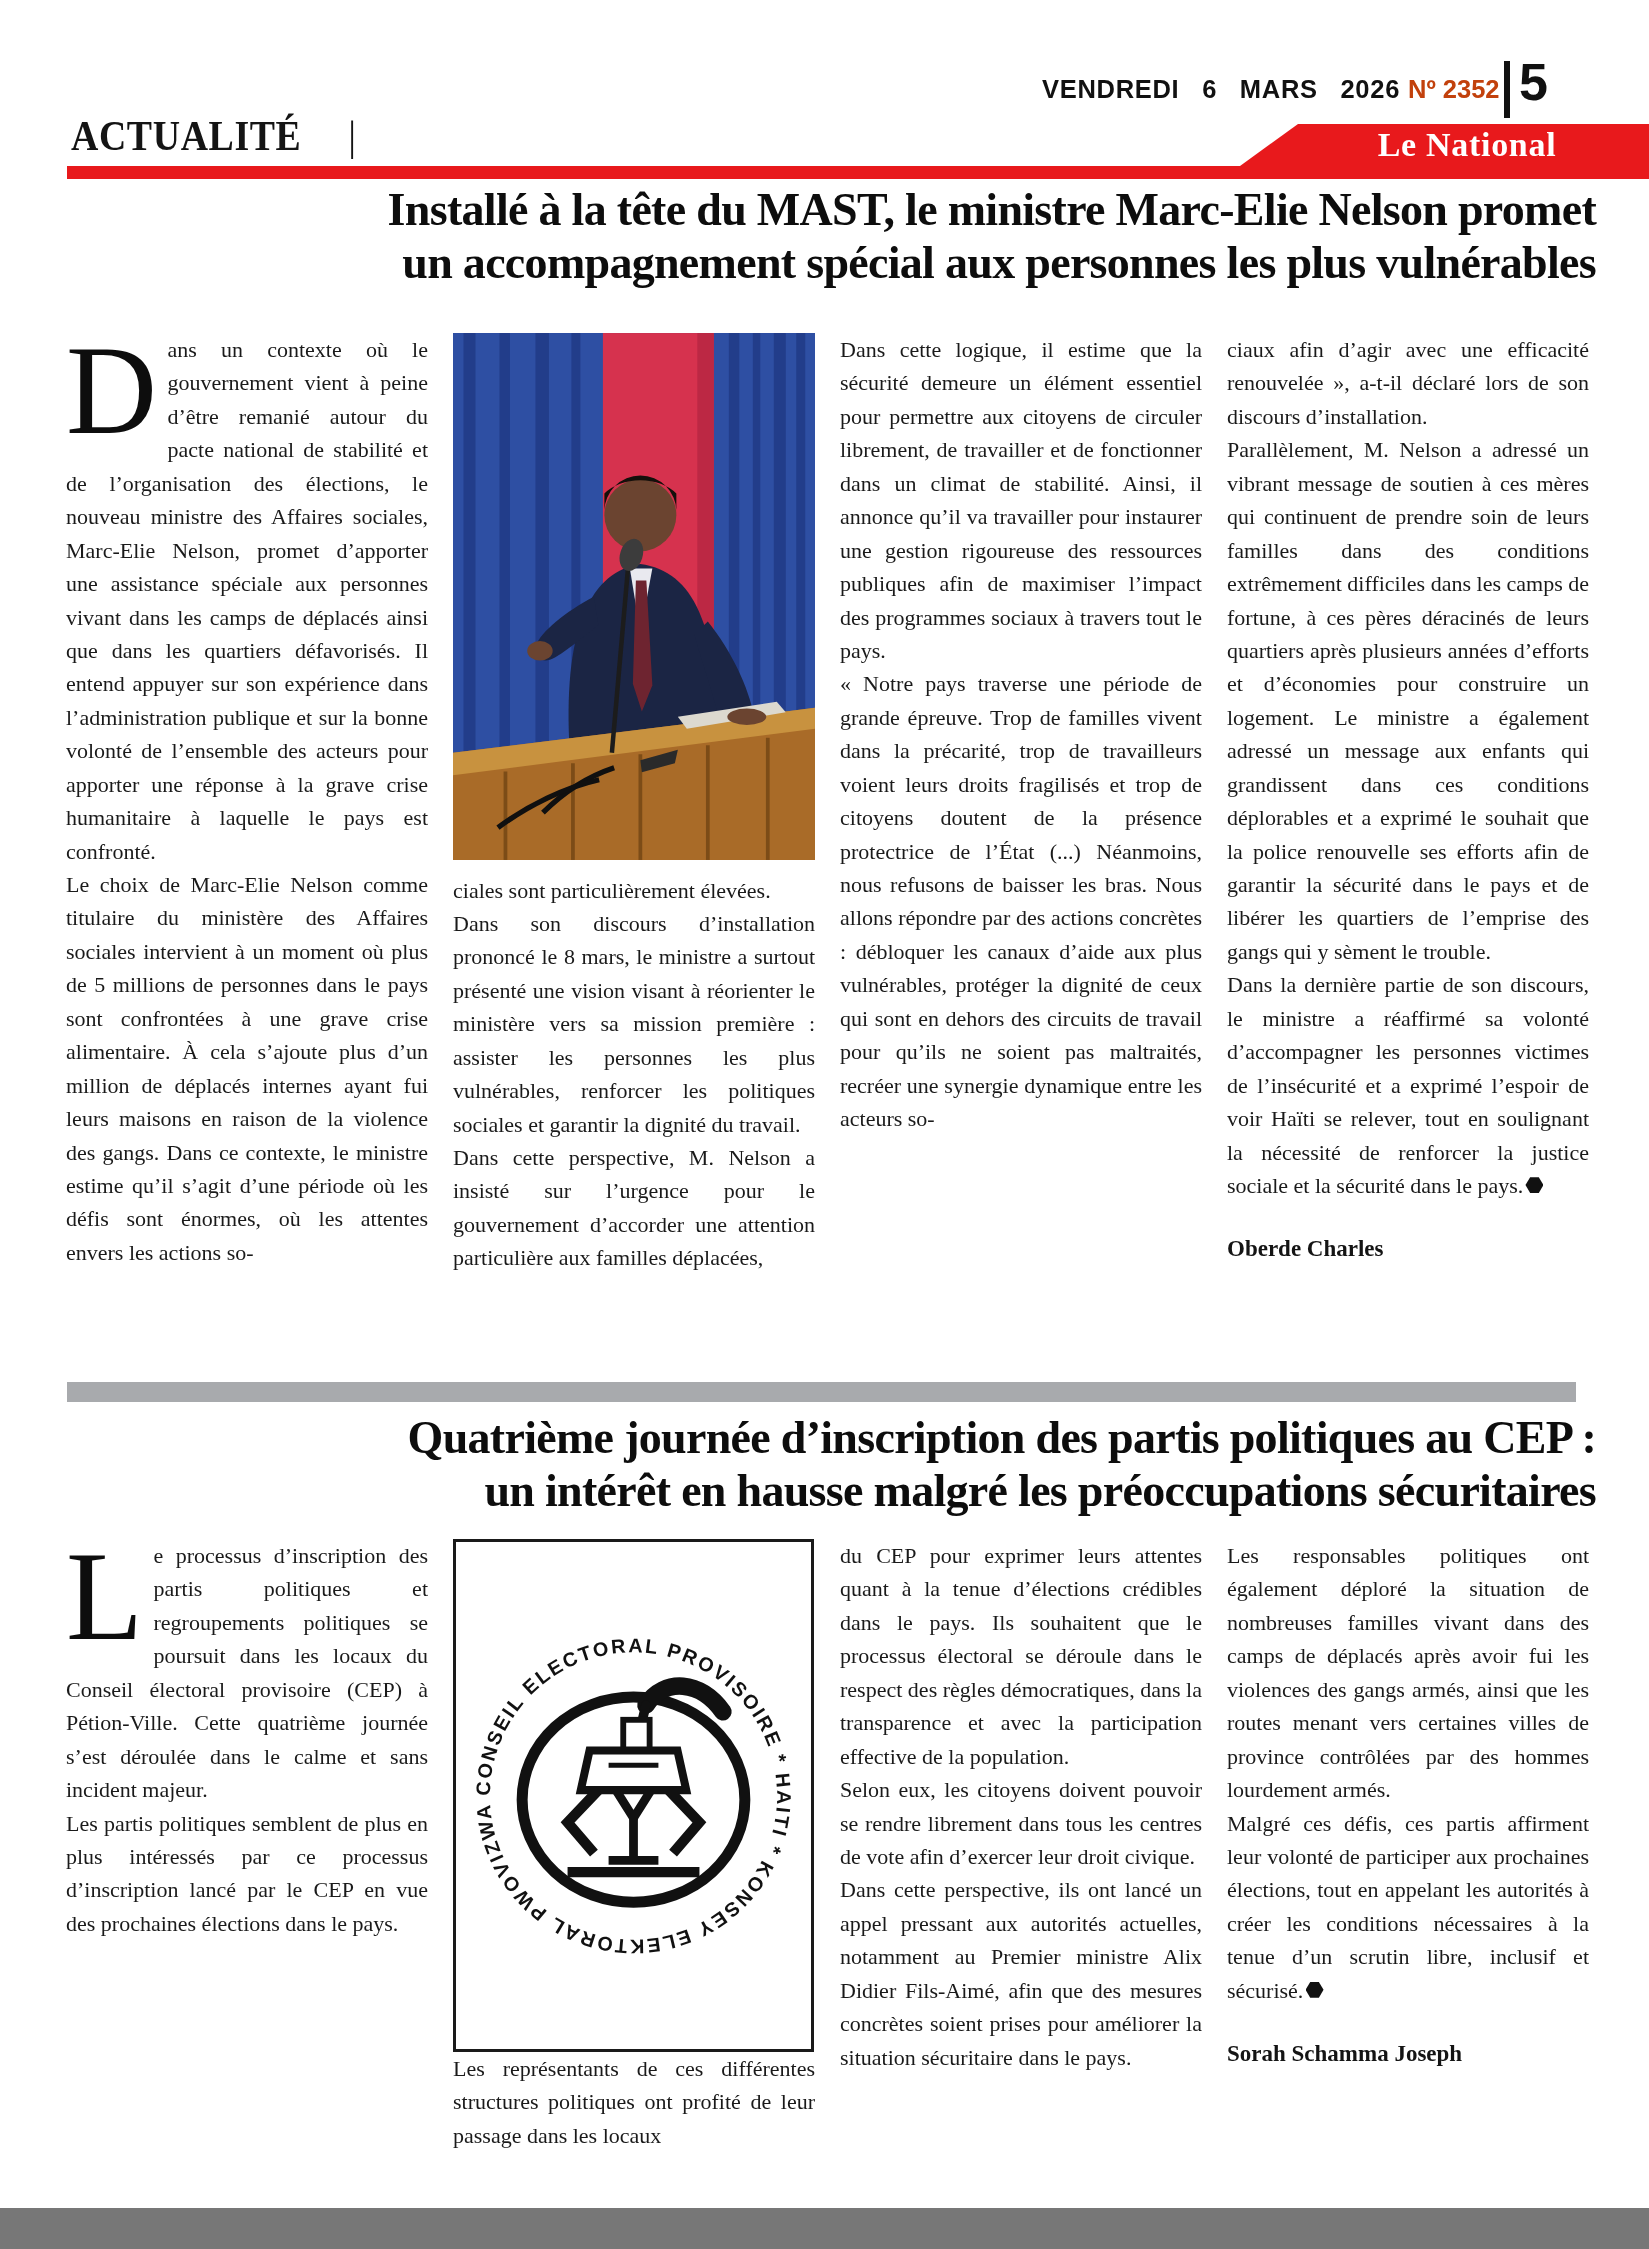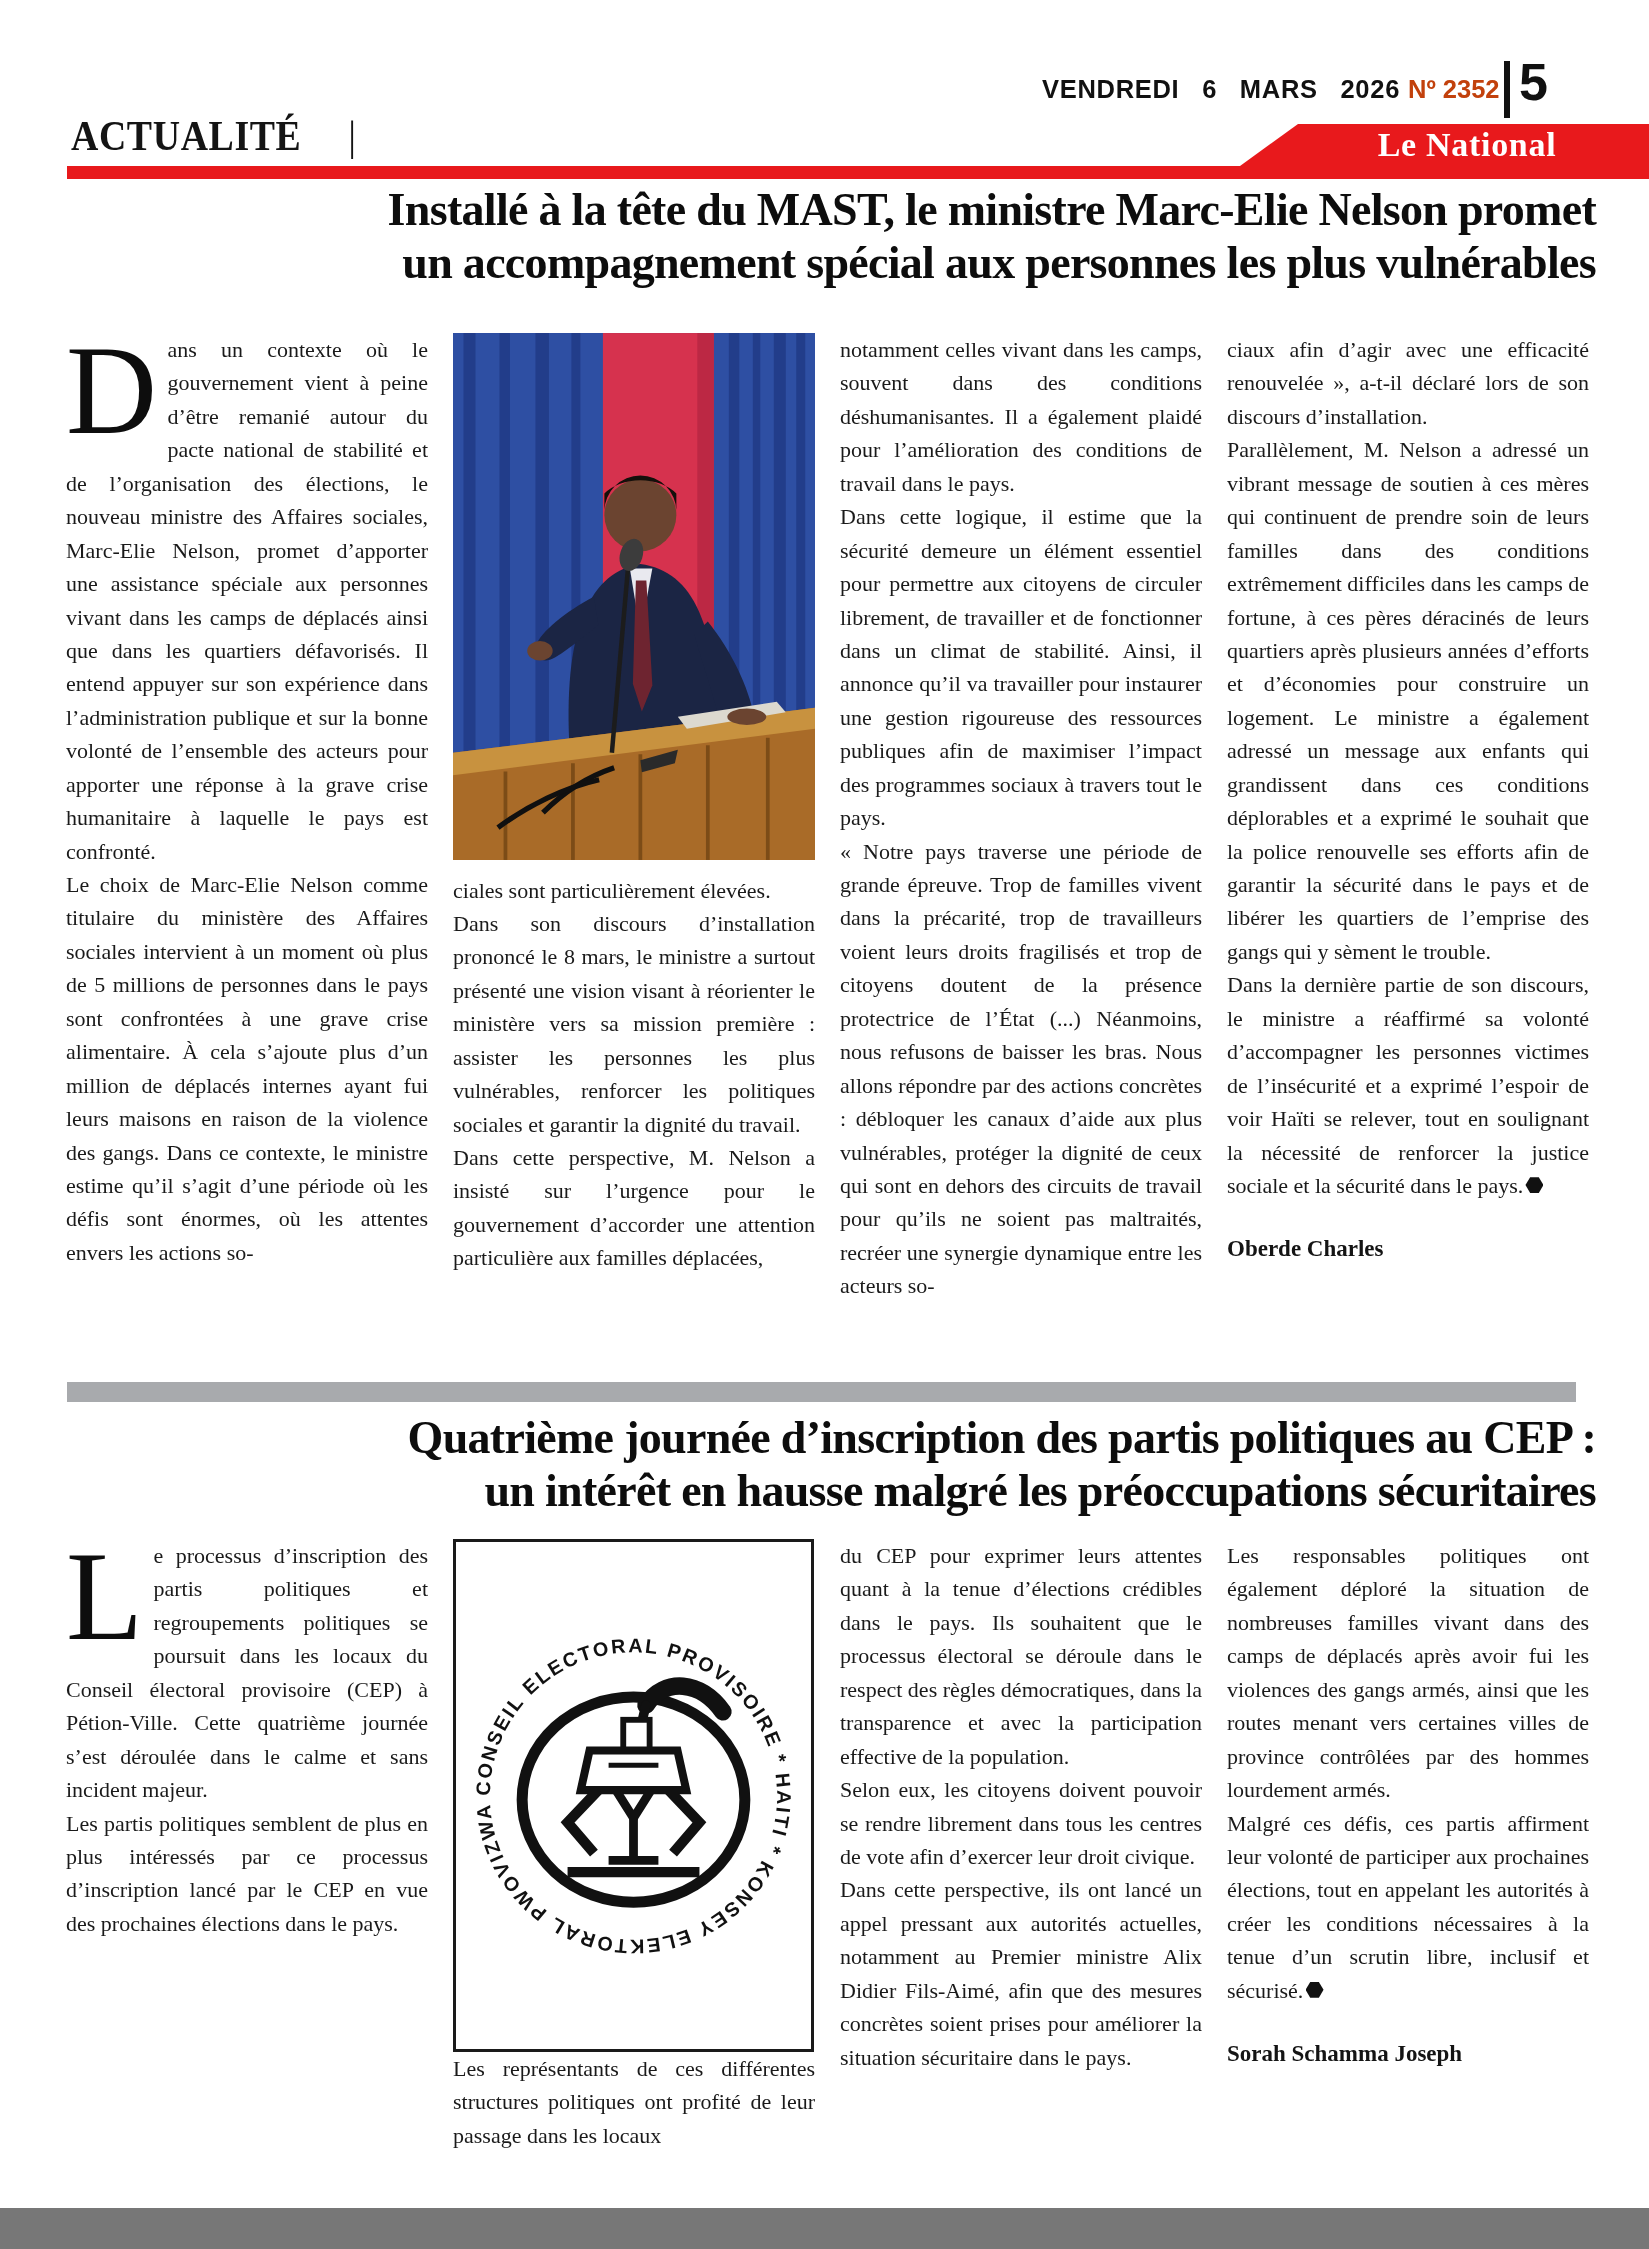--- a/index.html
+++ b/index.html
@@ -122,21 +122,20 @@
           <path d="M60,660 C100,630 150,606 195,596" stroke="#101010" stroke-width="7" fill="none"></path>
           <path d="M250,570 L300,556 L296,574 L252,586 Z" fill="#2a2a2a"></path>
         </svg>
       </div>
       <p class="body">ciales sont particulièrement élevées.</p>
       <p class="body">Dans son discours d’installation prononcé le 8 mars, le ministre a surtout présenté une vision visant à réorienter le ministère vers sa mission première : assister les personnes les plus vulnérables, renforcer les politiques sociales et garantir la dignité du travail.</p>
       <p class="body">Dans cette perspective, M. Nelson a insisté sur l’urgence pour le gouvernement d’accorder une attention particulière aux familles déplacées,</p>
     </div>
 
     <div class="col">
-      <p class="body">notamment celles vivant dans les camps, souvent dans des conditions déshumanisantes. Il a également plaidé pour l’amélioration des conditions de travail dans le pays.</p>
       <p class="body">Dans cette logique, il estime que la sécurité demeure un élément essentiel pour permettre aux citoyens de circuler librement, de travailler et de fonctionner dans un climat de stabilité. Ainsi, il annonce qu’il va travailler pour instaurer une gestion rigoureuse des ressources publiques afin de maximiser l’impact des programmes sociaux à travers tout le pays.</p>
       <p class="body">« Notre pays traverse une période de grande épreuve. Trop de familles vivent dans la précarité, trop de travailleurs voient leurs droits fragilisés et trop de citoyens doutent de la présence protectrice de l’État (...) Néanmoins, nous refusons de baisser les bras. Nous allons répondre par des actions concrètes : débloquer les canaux d’aide aux plus vulnérables, protéger la dignité de ceux qui sont en dehors des circuits de travail pour qu’ils ne soient pas maltraités, recréer une synergie dynamique entre les acteurs so-</p>
     </div>
 
     <div class="col">
       <p class="body">ciaux afin d’agir avec une efficacité renouvelée », a-t-il déclaré lors de son discours d’installation.</p>
       <p class="body">Parallèlement, M. Nelson a adressé un vibrant message de soutien à ces mères qui continuent de prendre soin de leurs familles dans des conditions extrêmement difficiles dans les camps de fortune, à ces pères déracinés de leurs quartiers après plusieurs années d’efforts et d’économies pour construire un logement. Le ministre a également adressé un message aux enfants qui grandissent dans ces conditions déplorables et a exprimé le souhait que la police renouvelle ses efforts afin de garantir la sécurité dans le pays et de libérer les quartiers de l’emprise des gangs qui y sèment le trouble.</p>
       <p class="body"><span>Dans la dernière partie de son discours, le ministre a réaffirmé sa volonté d’accompagner les personnes victimes de l’insécurité et a exprimé l’espoir de voir Haïti se relever, tout en soulignant la nécessité de renforcer la justice sociale et la sécurité dans le pays.</span><span class="hex"></span></p>
       <div class="byline">Oberde Charles</div>
     </div>

